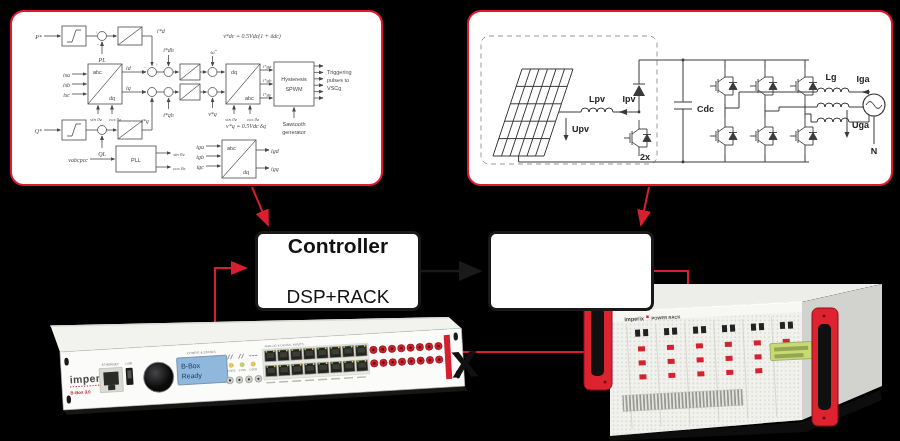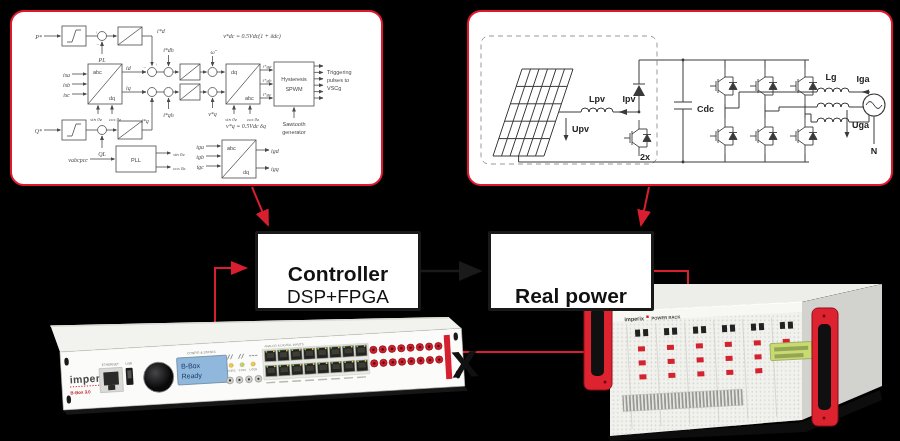--- a/index.html
+++ b/index.html
@@ -4,22 +4,22 @@
 <style>
   html,body{margin:0;padding:0;background:#000;width:900px;height:441px;overflow:hidden;
     font-family:"Liberation Sans",sans-serif;}
   .stage{position:absolute;left:0;top:0;width:900px;height:441px;background:#000;}
   .panel{position:absolute;background:#fff;border:2.5px solid #e0192d;border-radius:14px;
     box-sizing:border-box;z-index:8;}
   #panel-control{left:10px;top:10px;width:373px;height:176px;}
   #panel-circuit{left:467px;top:10px;width:426px;height:176px;}
   .panel svg{display:block;margin:0;}
   .flowbox{position:absolute;width:166px;height:80px;background:#fff;border:3px solid #191919;
-    border-radius:2px;box-sizing:border-box;display:flex;flex-direction:column;align-items:center;
-    justify-content:flex-end;z-index:9;}
+    border-radius:8px;box-sizing:border-box;display:flex;flex-direction:column;align-items:center;
+    justify-content:space-between;z-index:9;}
   #box-controller{left:255px;top:231px;}
   #box-converter{left:488px;top:231px;}
   .flowbox .t1{font-size:21px;font-weight:bold;color:#111;line-height:1.15;}
   .flowbox .t2{font-size:19px;color:#111;line-height:1.15;}
   #overlay{position:absolute;left:0;top:0;z-index:4;}
   #bbox-svg{position:absolute;left:40px;top:300px;z-index:6;}
   #rack-svg{position:absolute;left:578px;top:268px;z-index:6;}
   text{font-family:"Liberation Serif",serif;}
   .m{font-style:italic;fill:#4a4a4a;font-size:6px;}
   .m5{font-style:italic;fill:#4a4a4a;font-size:5px;}
@@ -467,19 +467,18 @@
   <text class="big" x="362" y="68" text-anchor="middle">Lg</text>
   <text class="big" x="394" y="70" text-anchor="middle">Iga</text>
   <text class="big" x="383" y="116">Uga</text>
   <text class="big" x="405" y="142" text-anchor="middle">N</text>
   <text class="big" x="181" y="148" text-anchor="end">2x</text>
 </svg>
 </div>
 
 <div class="flowbox" id="box-controller">
   <div class="t1">Controller</div>
-  <div class="t2">DSP+FPGA</div>
+  <div class="t2">DSP+RACK</div>
 </div>
 <div class="flowbox" id="box-converter">
-  <div class="t1">Real power</div>
 </div>
 
 </div>
 
 </body></html>

